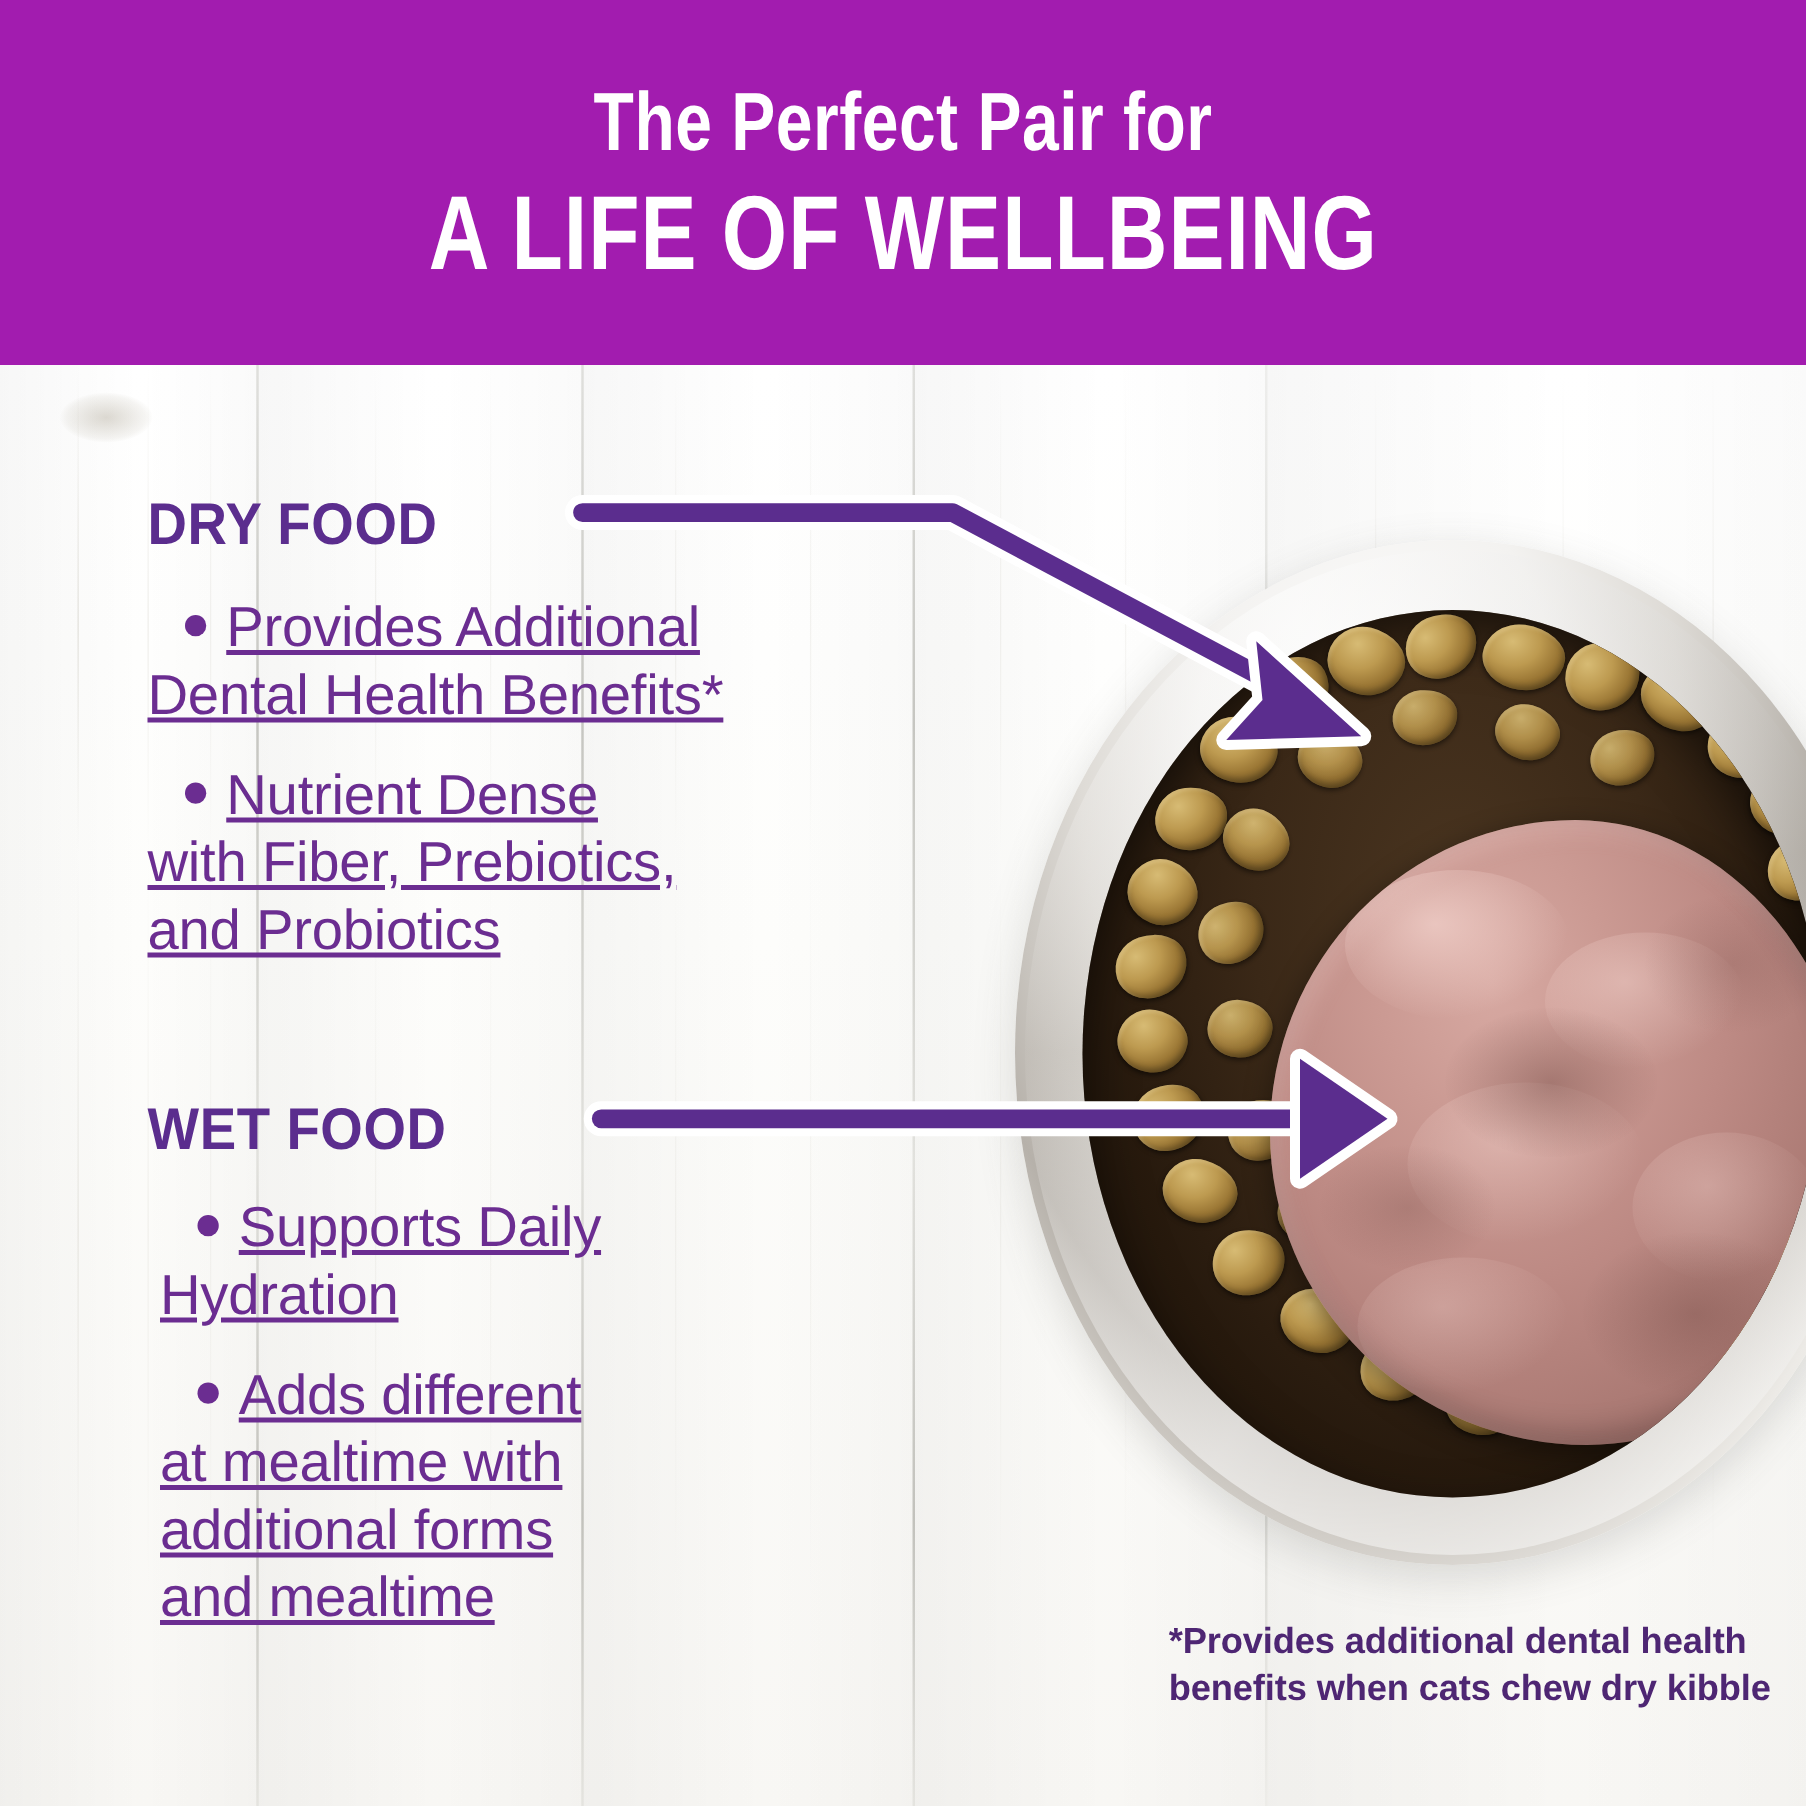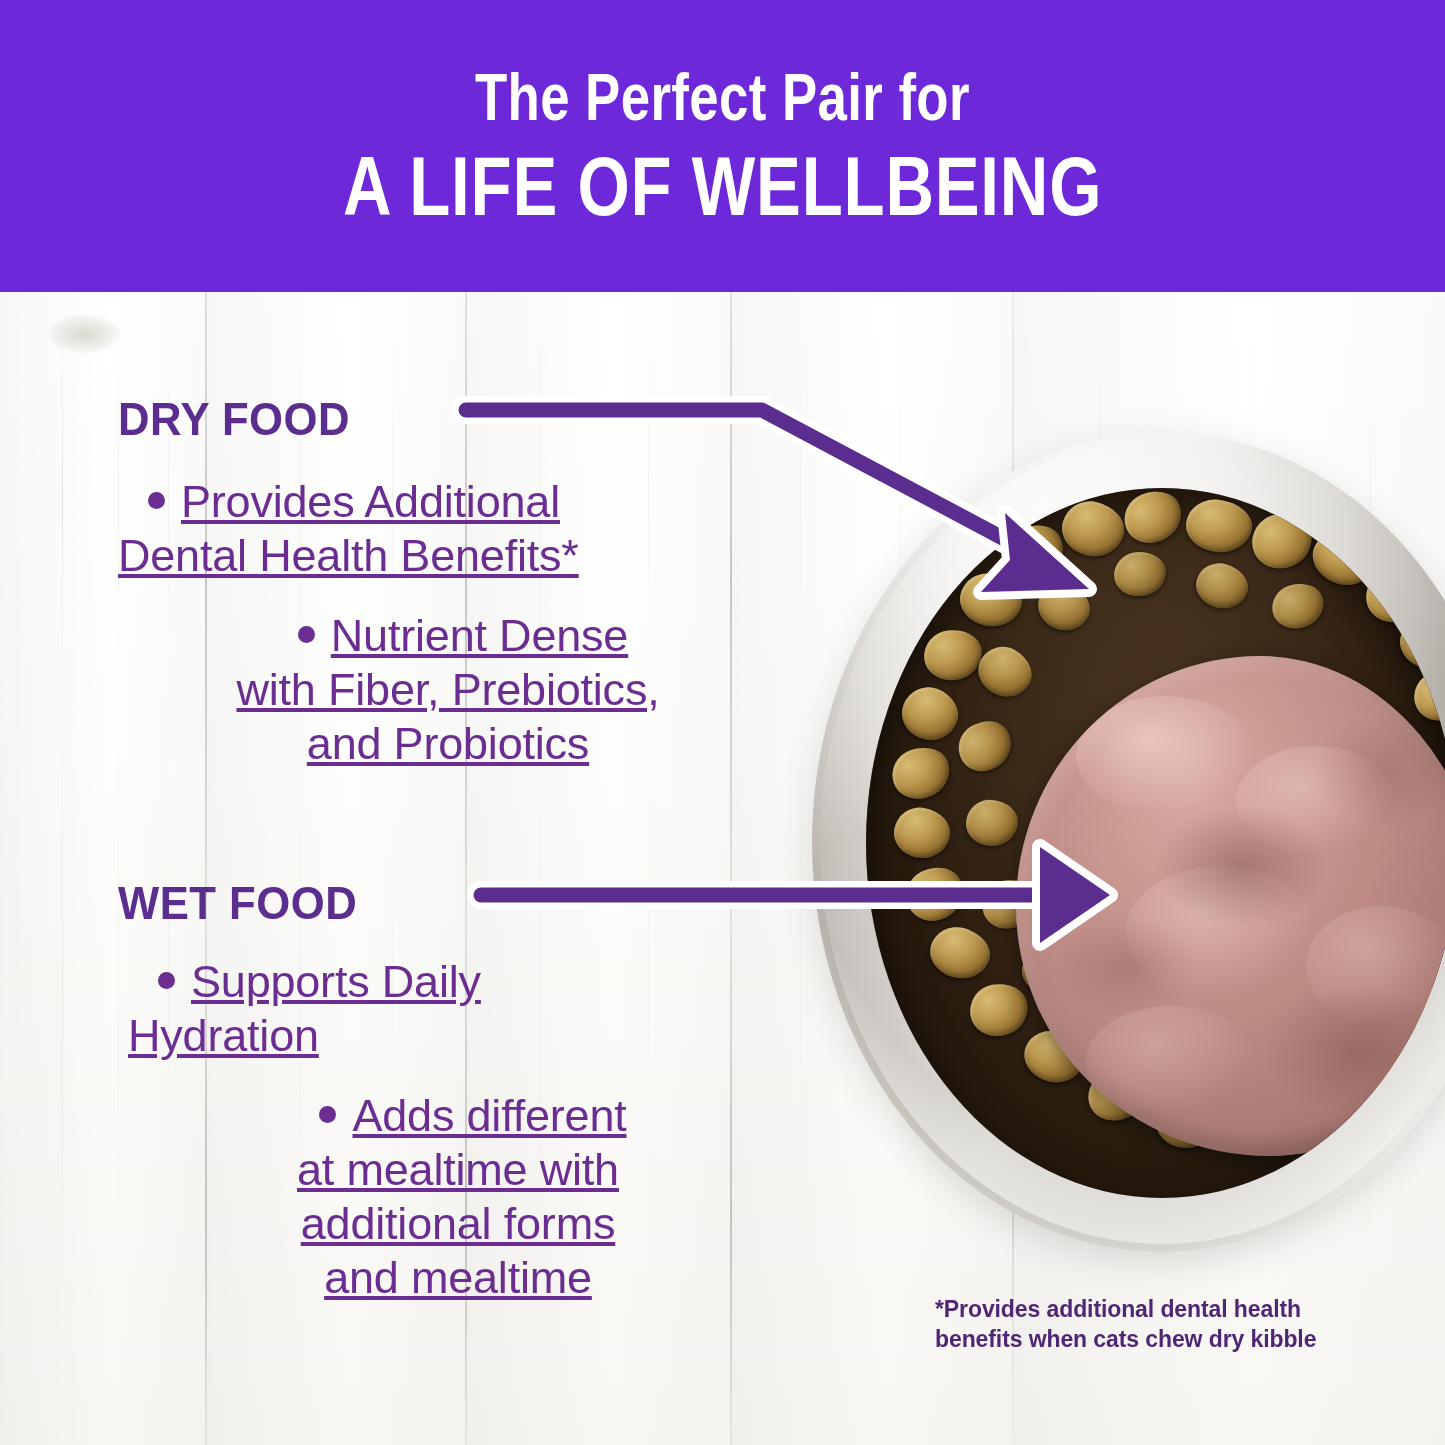--- a/index.html
+++ b/index.html
@@ -35,21 +35,21 @@
     background:linear-gradient(180deg,rgba(170,165,150,0) 0%,rgba(170,165,150,.30) 18%,rgba(170,165,150,0) 34%,rgba(170,165,150,.22) 60%,rgba(170,165,150,0) 85%);
   }
   .knot{
     position:absolute;border-radius:50%;
     background:radial-gradient(ellipse at 50% 50%, rgba(168,160,142,.40), rgba(180,174,158,.12) 60%, rgba(255,255,255,0) 72%);
   }
 
   
   .header{
     position:absolute;left:0;top:0;width:1445px;height:292px;
-    background:#6d28d9;
+    background:#a21caf;
     display:flex;flex-direction:column;align-items:center;justify-content:center;
   }
   .header .line1{
     color:#ffffff;font-weight:bold;font-size:66px;line-height:1;
     letter-spacing:.5px;transform:scaleX(.80);transform-origin:center;
     white-space:nowrap;margin-bottom:14px;
   }
   .header .line2{
     color:#ffffff;font-weight:bold;font-size:84px;line-height:1;
     letter-spacing:1px;transform:scaleX(.80);transform-origin:center;
@@ -103,26 +103,26 @@
   .head{
     color:#5B2D8E;font-weight:bold;font-size:47px;line-height:1;
     letter-spacing:.5px;transform:scaleX(.93);transform-origin:left center;
     white-space:nowrap;
   }
   .bullet-block{
     color:#6B2D91;font-size:45px;line-height:1.20;font-weight:500;
     letter-spacing:-.2px;
   }
   .bullet-block .b{ margin-bottom:26px;text-decoration:underline; }
-  .bullet-block .b:last-child{margin-bottom:0;text-align:center;}
+  .bullet-block .b:last-child{margin-bottom:0;}
   .b .dot{display:inline-block;width:17px;height:17px;border-radius:50%;
     background:#6B2D91;vertical-align:middle;margin:0 16px 9px 30px;}
 
   .footnote{
-    position:absolute;color:#4E2673;font-size:23px;line-height:1.30;
+    position:absolute;color:#4E2673;font-size:29px;line-height:1.30;
     font-weight:600;letter-spacing:-.1px;
   }
 
   .arrow-svg{position:absolute;left:0;top:0;width:1445px;height:1445px;pointer-events:none;}
 </style>
 </head>
 <body>
 
 <div id="stage">
 

